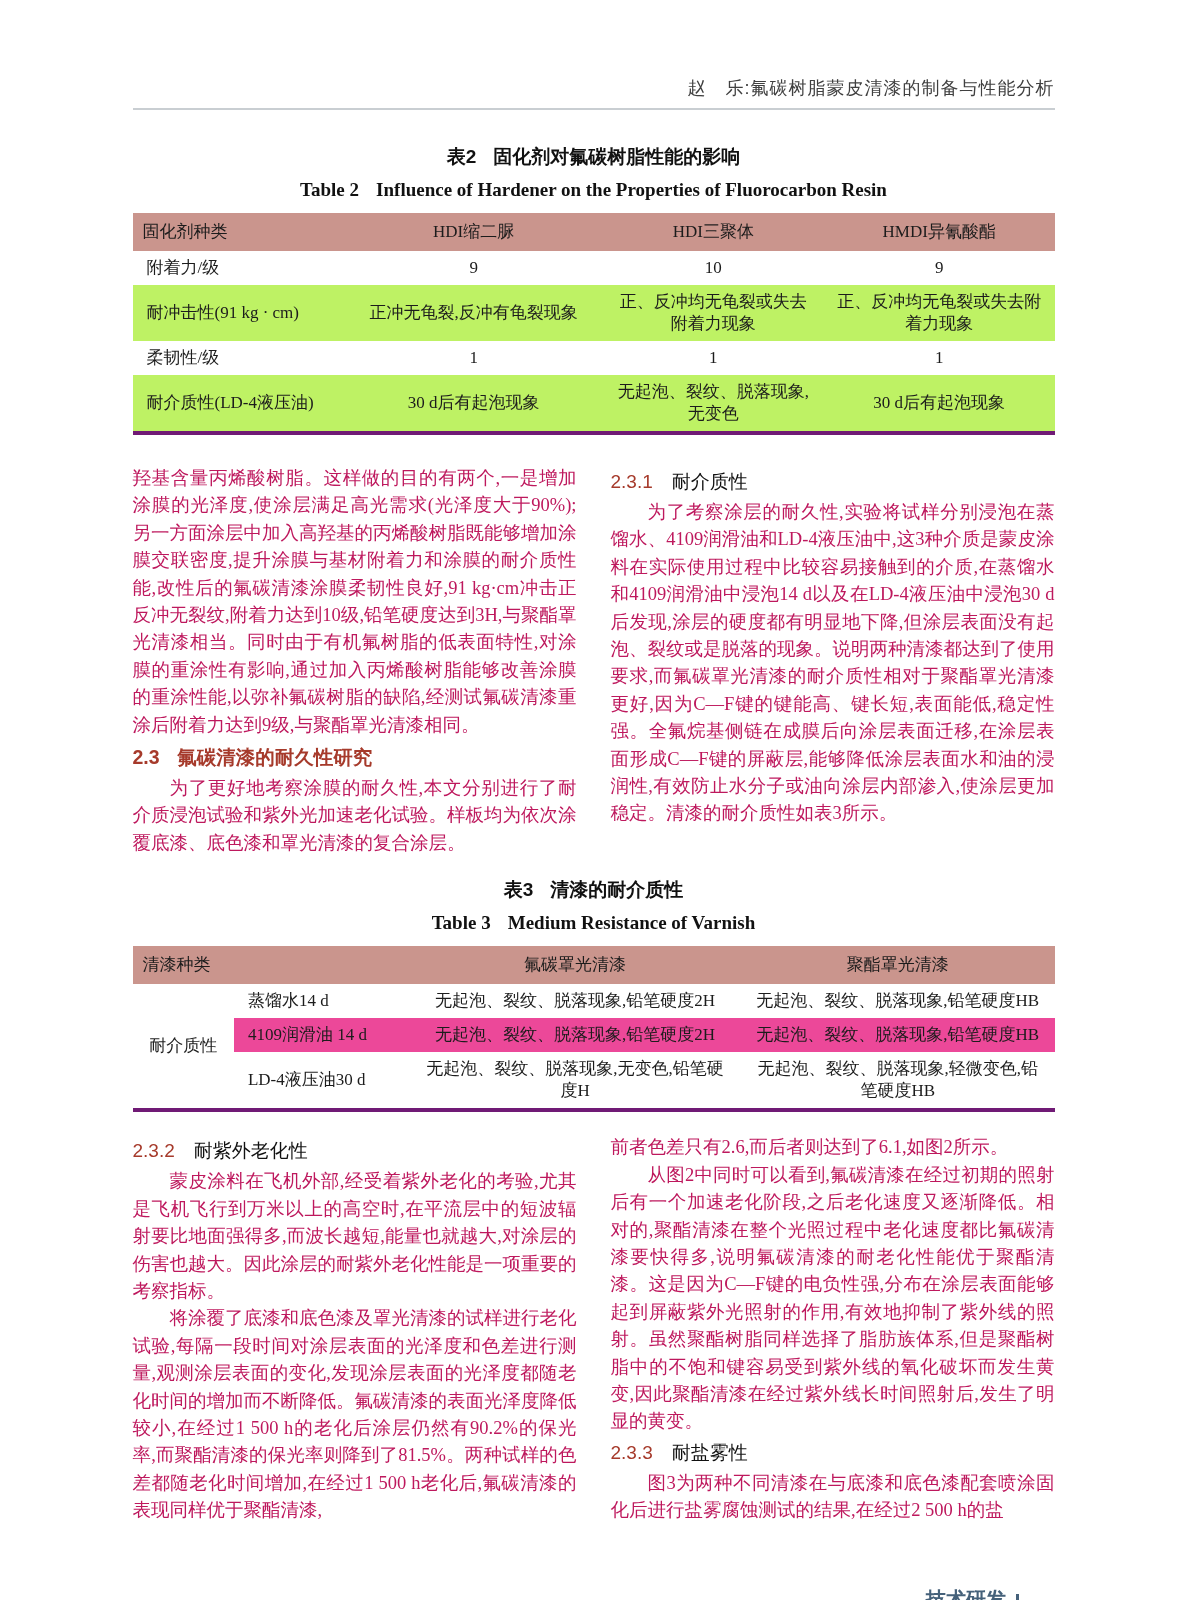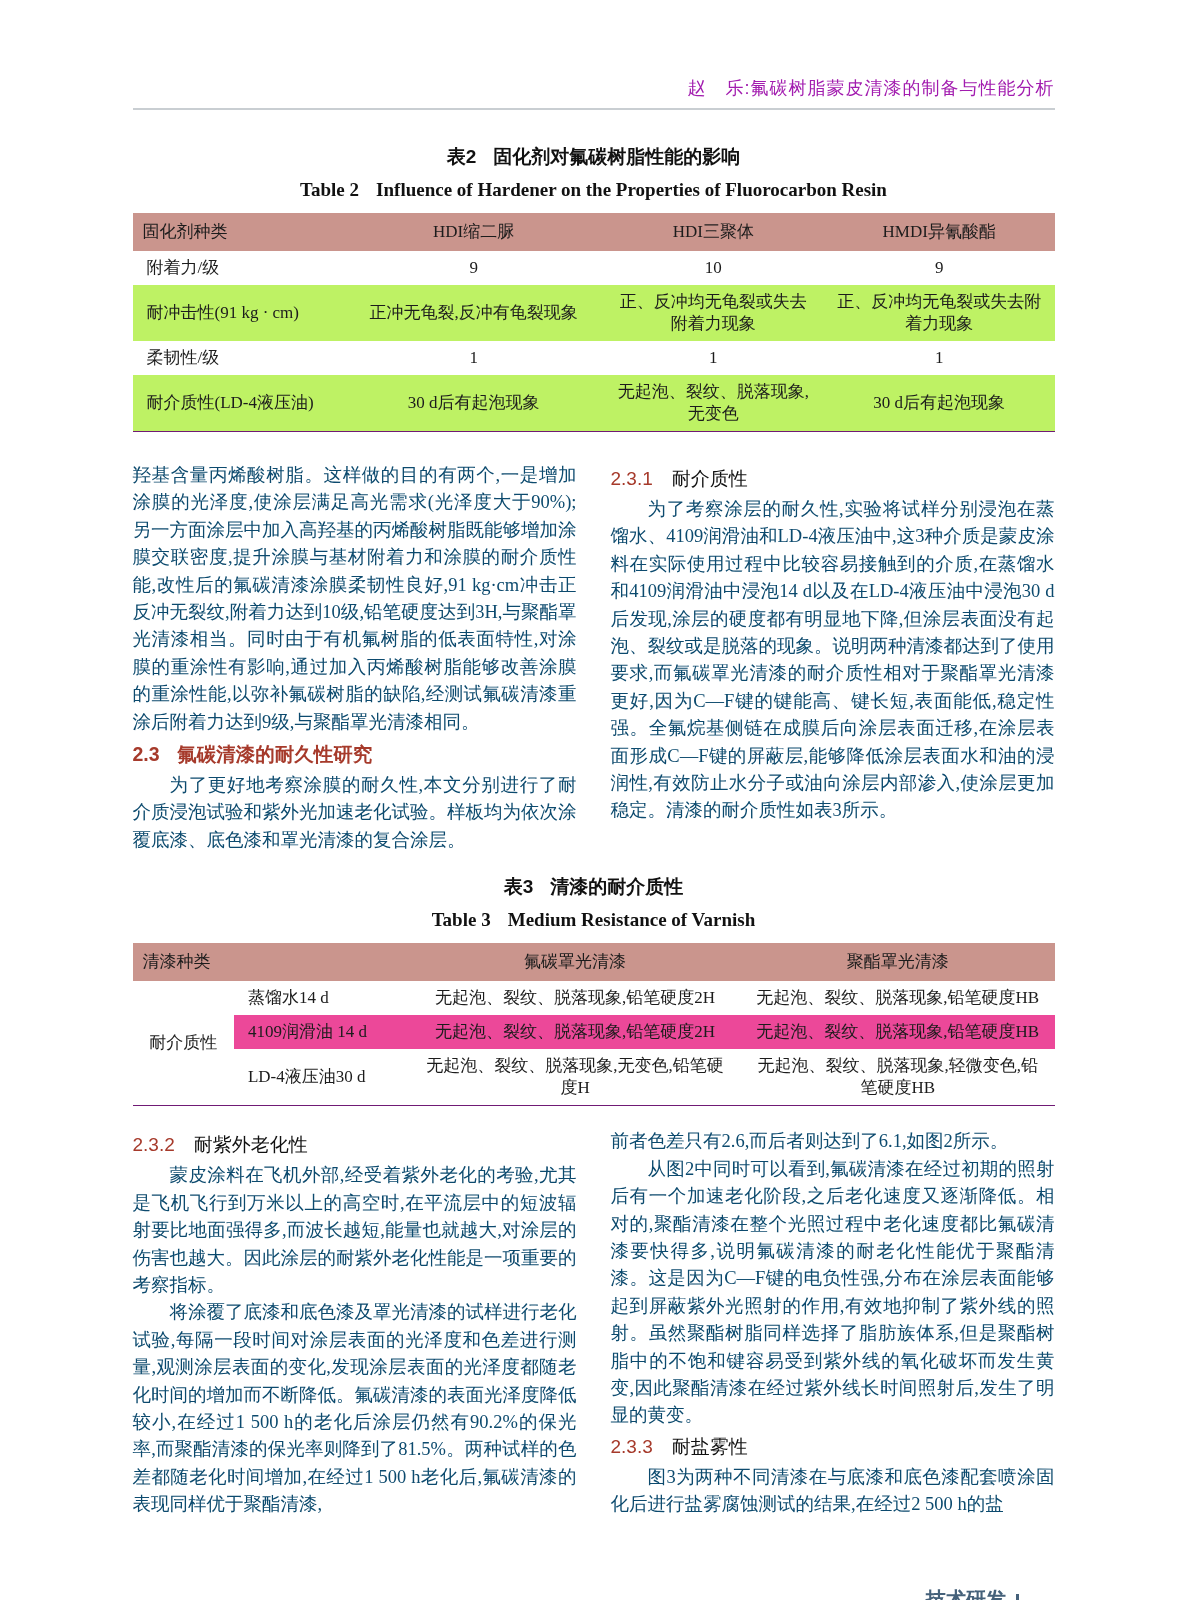--- a/index.html
+++ b/index.html
@@ -14,21 +14,21 @@
     color: #1c1c1c;
     overflow: hidden;
   }
   .inner { width: 922px; margin: 0 auto; padding-top: 76px; }
 
   
   .running-head {
     text-align: right;
     font-family: "Liberation Sans", "DejaVu Sans", sans-serif;
     font-size: 18px;
-    color: #a21caf;
+    color: #404040;
     letter-spacing: 1px;
   }
   .head-rule {
     border: none;
     border-top: 2px solid #c9ced2;
     margin-top: 8px;
   }
 
   
   .caption { text-align: center; }
@@ -49,21 +49,21 @@
   }
   .caption-en .cap-label { margin-right: 0.9em; }
 
   
   table {
     width: 100%;
     border-collapse: collapse;
     font-size: 17px;
     line-height: 22px;
     margin-top: 12px;
-    border-bottom: 1px solid #701a75;
+    border-bottom: 4px solid #701a75;
   }
   th, td { padding: 6px 10px; text-align: center; font-weight: normal; vertical-align: middle; }
   .cell-left { text-align: left; padding-left: 14px; }
   tr.row-head { background: #ca958d; }
   tr.row-head th { padding: 8px 10px; }
   tr.row-pink { background: #bef264; }
   td.pink { background: #ec4899; }
   td.white { background: #ffffff; }
 
   .t2-c1 { width: 23%; }
@@ -81,21 +81,21 @@
     display: flex;
     gap: 34px;
     margin-top: 30px;
   }
   .col { width: 444px; }
   .col p {
     font-size: 18.5px;
     line-height: 27.4px;
     text-align: justify;
     text-justify: inter-character;
-    color: #0c4a6e;
+    color: #be185d;
   }
   .col p.indent { text-indent: 2em; }
 
   .sec-heading {
     font-family: "Liberation Sans", "DejaVu Sans", sans-serif;
     font-size: 19.5px;
     font-weight: bold;
     margin: 4px 0 4px 0;
     line-height: 28px;
   }

